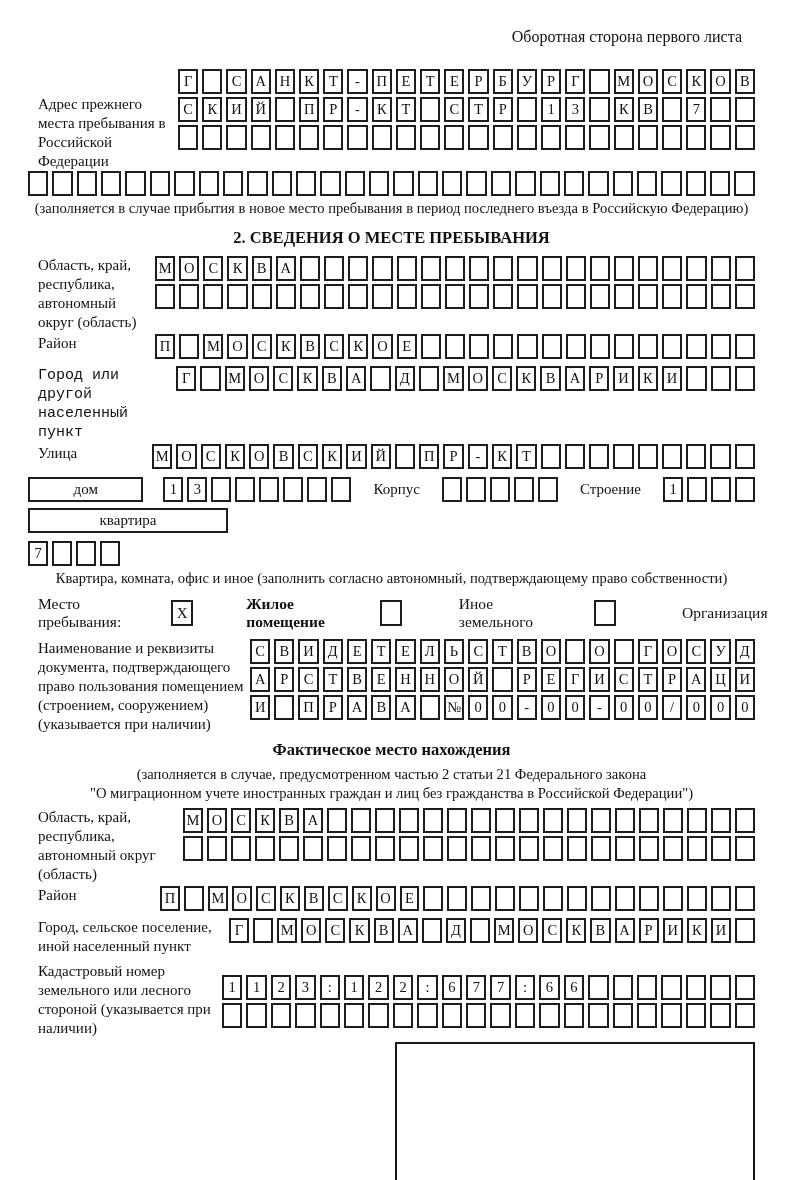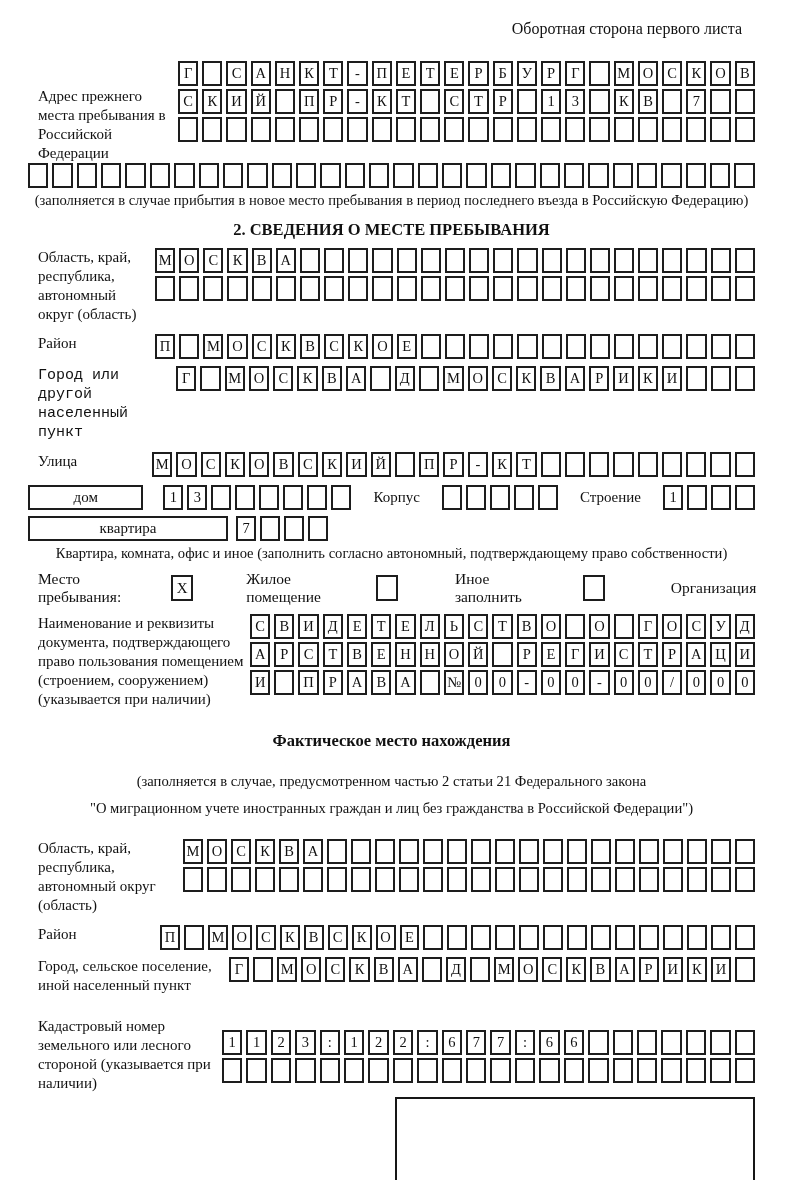--- a/index.html
+++ b/index.html
@@ -1,21 +1,21 @@
 <!DOCTYPE html>
 <html><head>
 <meta charset="utf-8">
 <style>
   html,body{margin:0;padding:0;background:#ffffff;}
   body{
     width:800px;height:1180px;overflow:hidden;position:relative;
     font-family:"Liberation Serif","DejaVu Serif",serif;
     color:#111;
   }
-  .page{width:800px;height:988px;box-sizing:border-box;padding:0 45px 0 28px;}
+  .page{width:800px;height:988px;box-sizing:border-box;padding:8px 45px 0 28px;}
   .header-note{padding-top:20px;text-align:right;font-size:16px;padding-right:13px;}
   
   .block{display:flex;align-items:flex-start;}
   .lbl{font-size:15px;line-height:19px;box-sizing:border-box;padding-left:10px;flex:0 0 auto;}
   .gridcol{flex:1 1 auto;min-width:0;}
   .row{display:flex;gap:4px;margin-bottom:3px;}
   .cell{
     flex:1 1 0;height:25px;box-sizing:border-box;border:2px solid #1d1d1d;
     display:flex;align-items:center;justify-content:center;
     font-size:14.5px;line-height:1;background:#fff;
@@ -33,34 +33,34 @@
   .b-ulitsa .lbl{width:124px;}
   .b-doc .lbl{width:222px;}
   
   .domrow{display:flex;align-items:center;gap:20px;margin-top:5px;}
   .widebox{height:25px;box-sizing:border-box;border:2px solid #1d1d1d;display:flex;align-items:center;justify-content:center;font-size:15px;}
   .dombox{width:170px;}
   .kvbox{width:200px;}
   .fixcells{display:flex;gap:4px;}
   .fixcells .cell{flex:0 0 20px;width:20px;}
   .inline-lbl{font-size:15px;line-height:25px;padding:0 2px;}
-  .kvrow{display:flex;align-items:flex-start;gap:8px;margin-top:6px;}
+  .kvrow{display:flex;align-items:flex-start;gap:8px;margin-top:6px;flex-direction:column;}
   
   .mestorow{display:flex;align-items:center;margin-top:8px;padding-left:10px;font-size:15.5px;gap:42px;}
   .chk{width:22px;height:26px;box-sizing:border-box;border:2px solid #1d1d1d;display:flex;align-items:center;justify-content:center;font-size:15px;flex:0 0 auto;}
   
   .f-oblast .lbl{width:155px;}
   .f-raion .lbl{width:132px;}
   .f-gorod .lbl{width:201px;}
   .f-kadastr .lbl{width:194px;}
   .offset-rows{margin-top:13px;}
   
   .stampbox{margin-left:367px;margin-top:4px;width:360px;height:176px;box-sizing:border-box;border:2px solid #171717;background:#fff;}
   .stampcap{margin-left:347px;margin-top:4px;width:400px;text-align:center;font-size:15px;line-height:19px;}
-  .mt4{margin-top:4px;} .mt2{margin-top:10px;} .mt6{margin-top:22px;} .mt8{margin-top:8px;} .mt11{margin-top:11px;} .mt3{margin-top:3px;}
+  .mt4{margin-top:4px;} .mt2{margin-top:2px;} .mt6{margin-top:6px;} .mt8{margin-top:8px;} .mt11{margin-top:11px;} .mt3{margin-top:3px;}
 </style>
 </head>
 <body>
 
 <div class="page">
 
   <div class="header-note">Оборотная сторона первого листа</div>
 
   <div class="block secA">
     <div class="lbl">Адрес прежнего места пребывания в Российской Федерации</div>
@@ -375,23 +375,23 @@
         <span class="cell"></span>
         <span class="cell"></span>
         <span class="cell"></span>
       </div>
   </div>
   <div class="caption mt4">Квартира, комната, офис и иное (заполнить согласно автономный, подтверждающему право собственности)</div>
 
   <div class="mestorow">
     <span>Место пребывания:</span>
     <span class="chk" style="margin-left:8px;">X</span>
-    <span style="margin-left:11px;">Жилое помещение</span>
+    <span style="margin-left:11px;font-weight:bold;">Жилое помещение</span>
     <span class="chk" style="margin-left:13px;"></span>
-    <span style="margin-left:15px;">Иное заполнить</span>
+    <span style="margin-left:15px;">Иное земельного</span>
     <span class="chk" style="margin-left:19px;"></span>
     <span style="margin-left:24px;">Организация</span>
   </div>
 
   <div class="block b-doc mt8">
     <div class="lbl">Наименование и реквизиты документа, подтверждающего право пользования помещением (строением, сооружением) (указывается при наличии)</div>
     <div class="gridcol">
       <div class="row">
           <span class="cell">С</span>
           <span class="cell">В</span>

